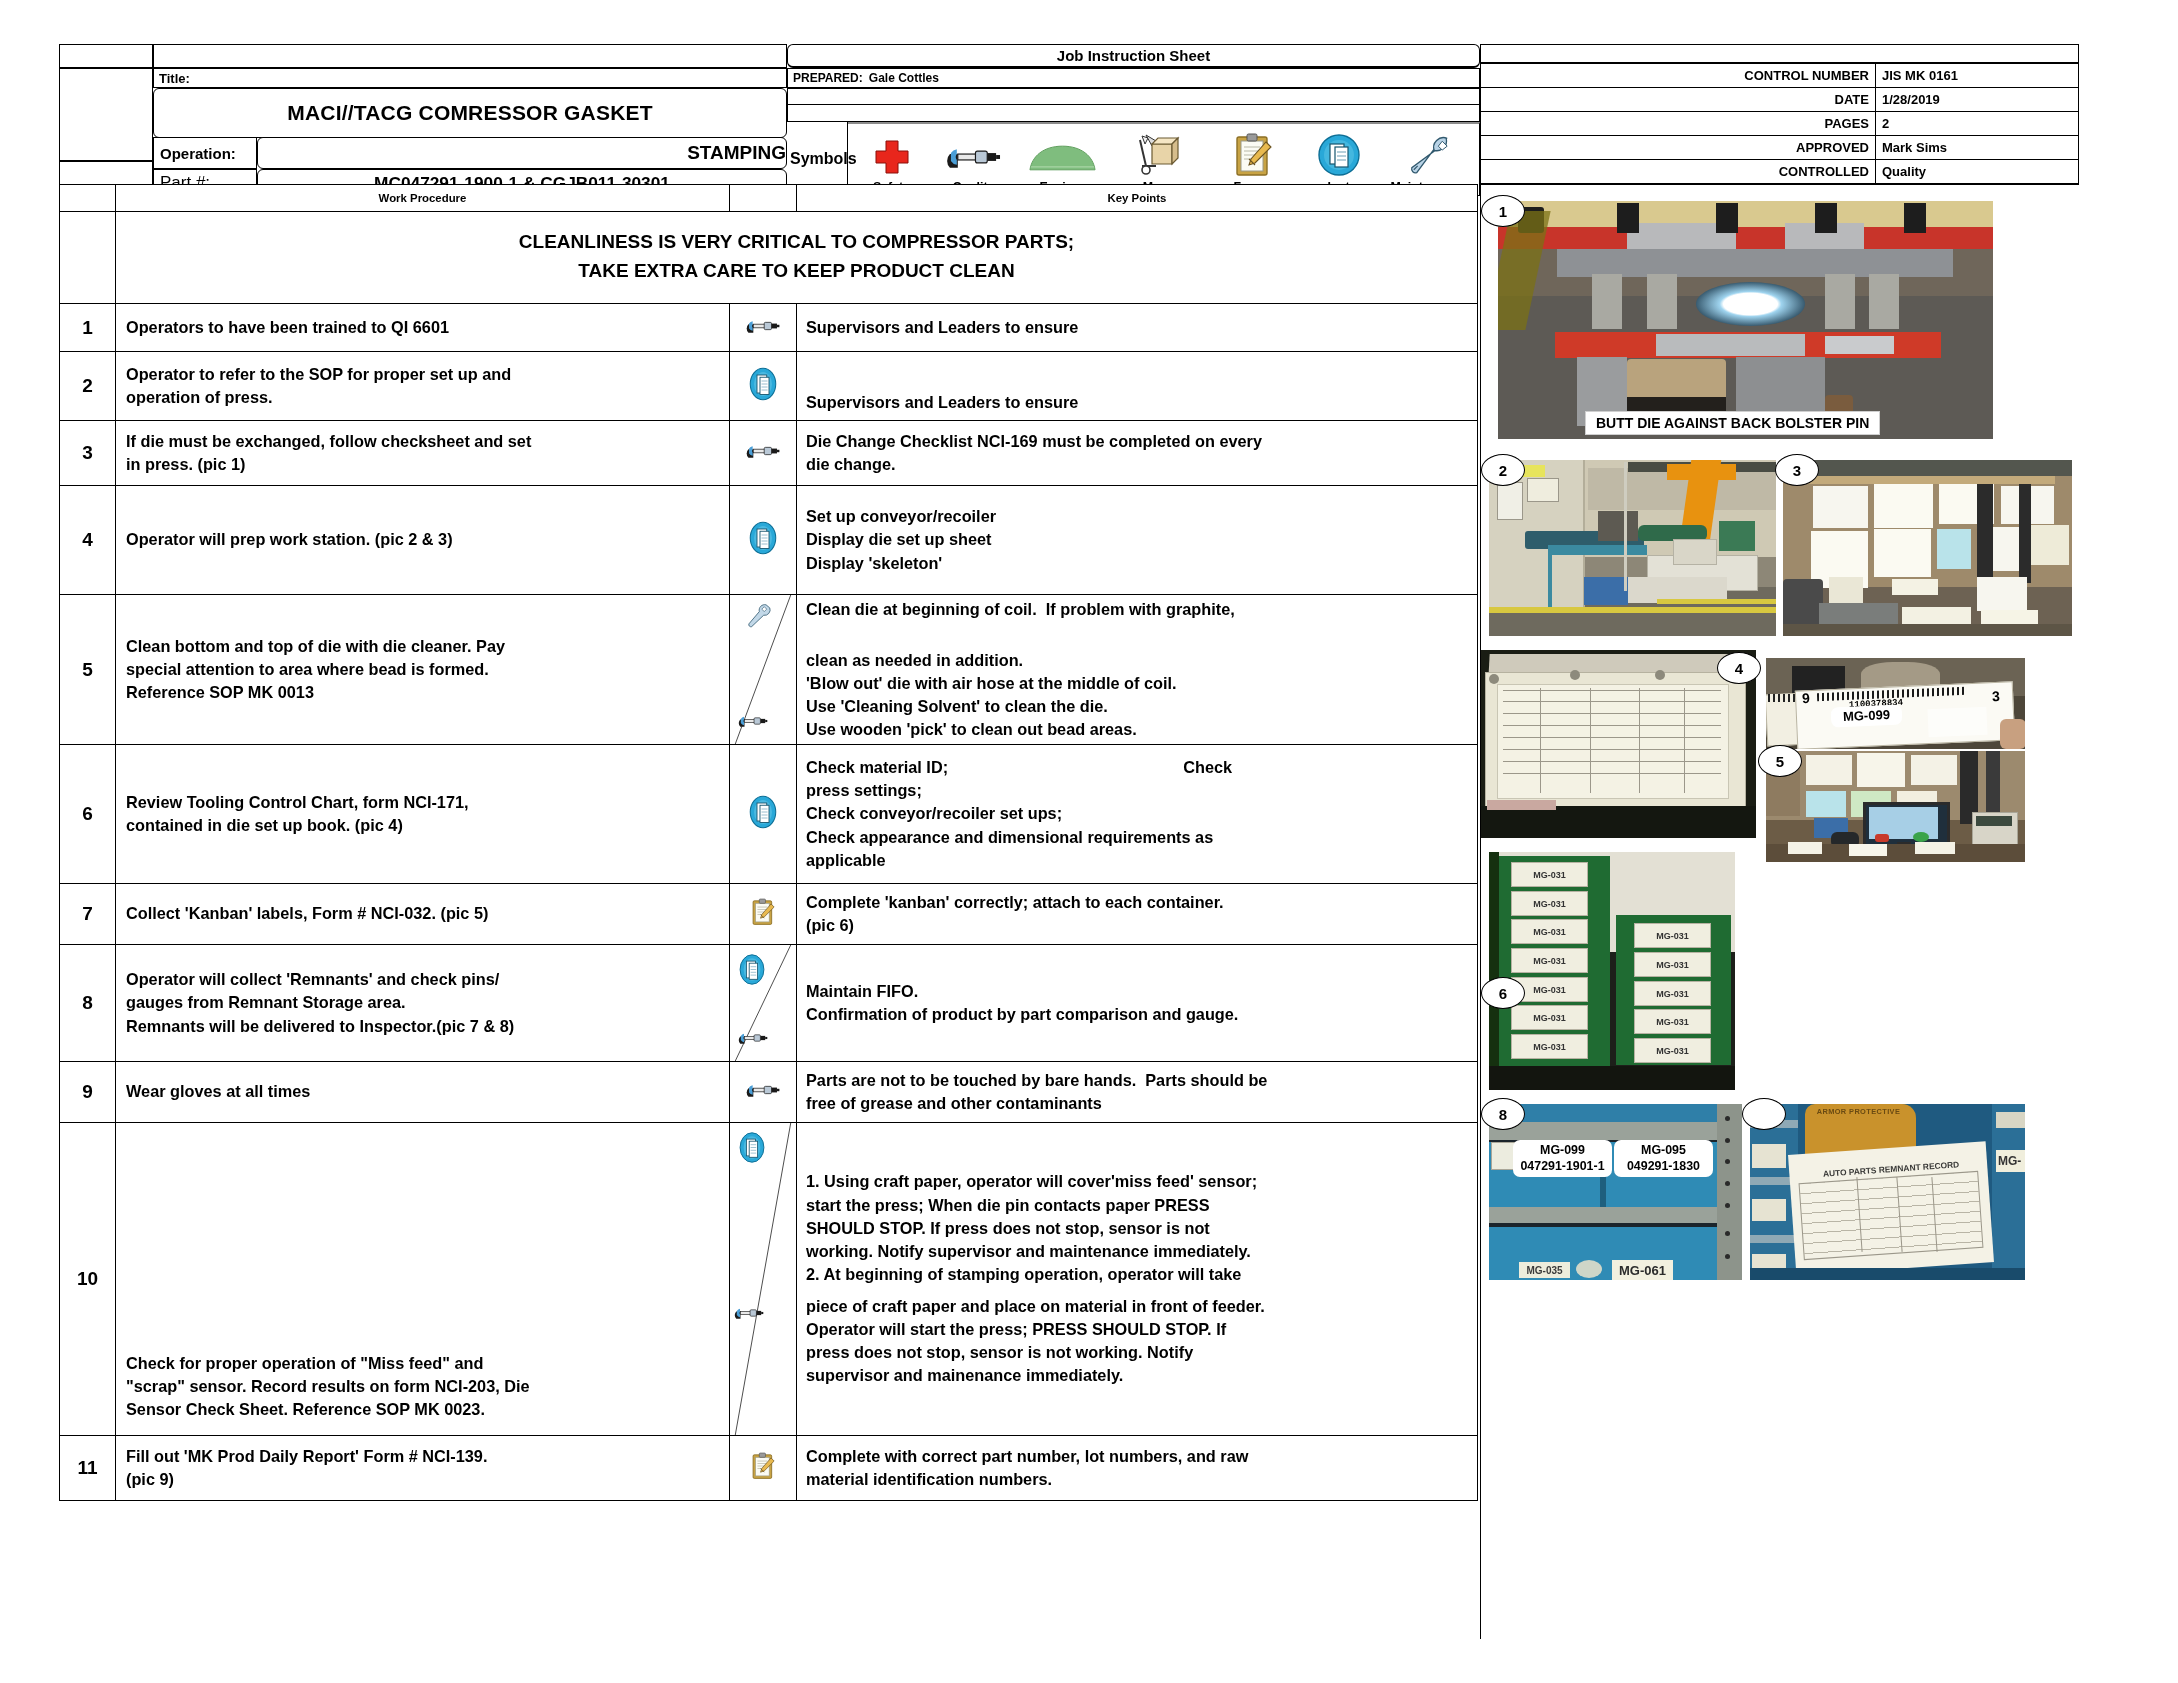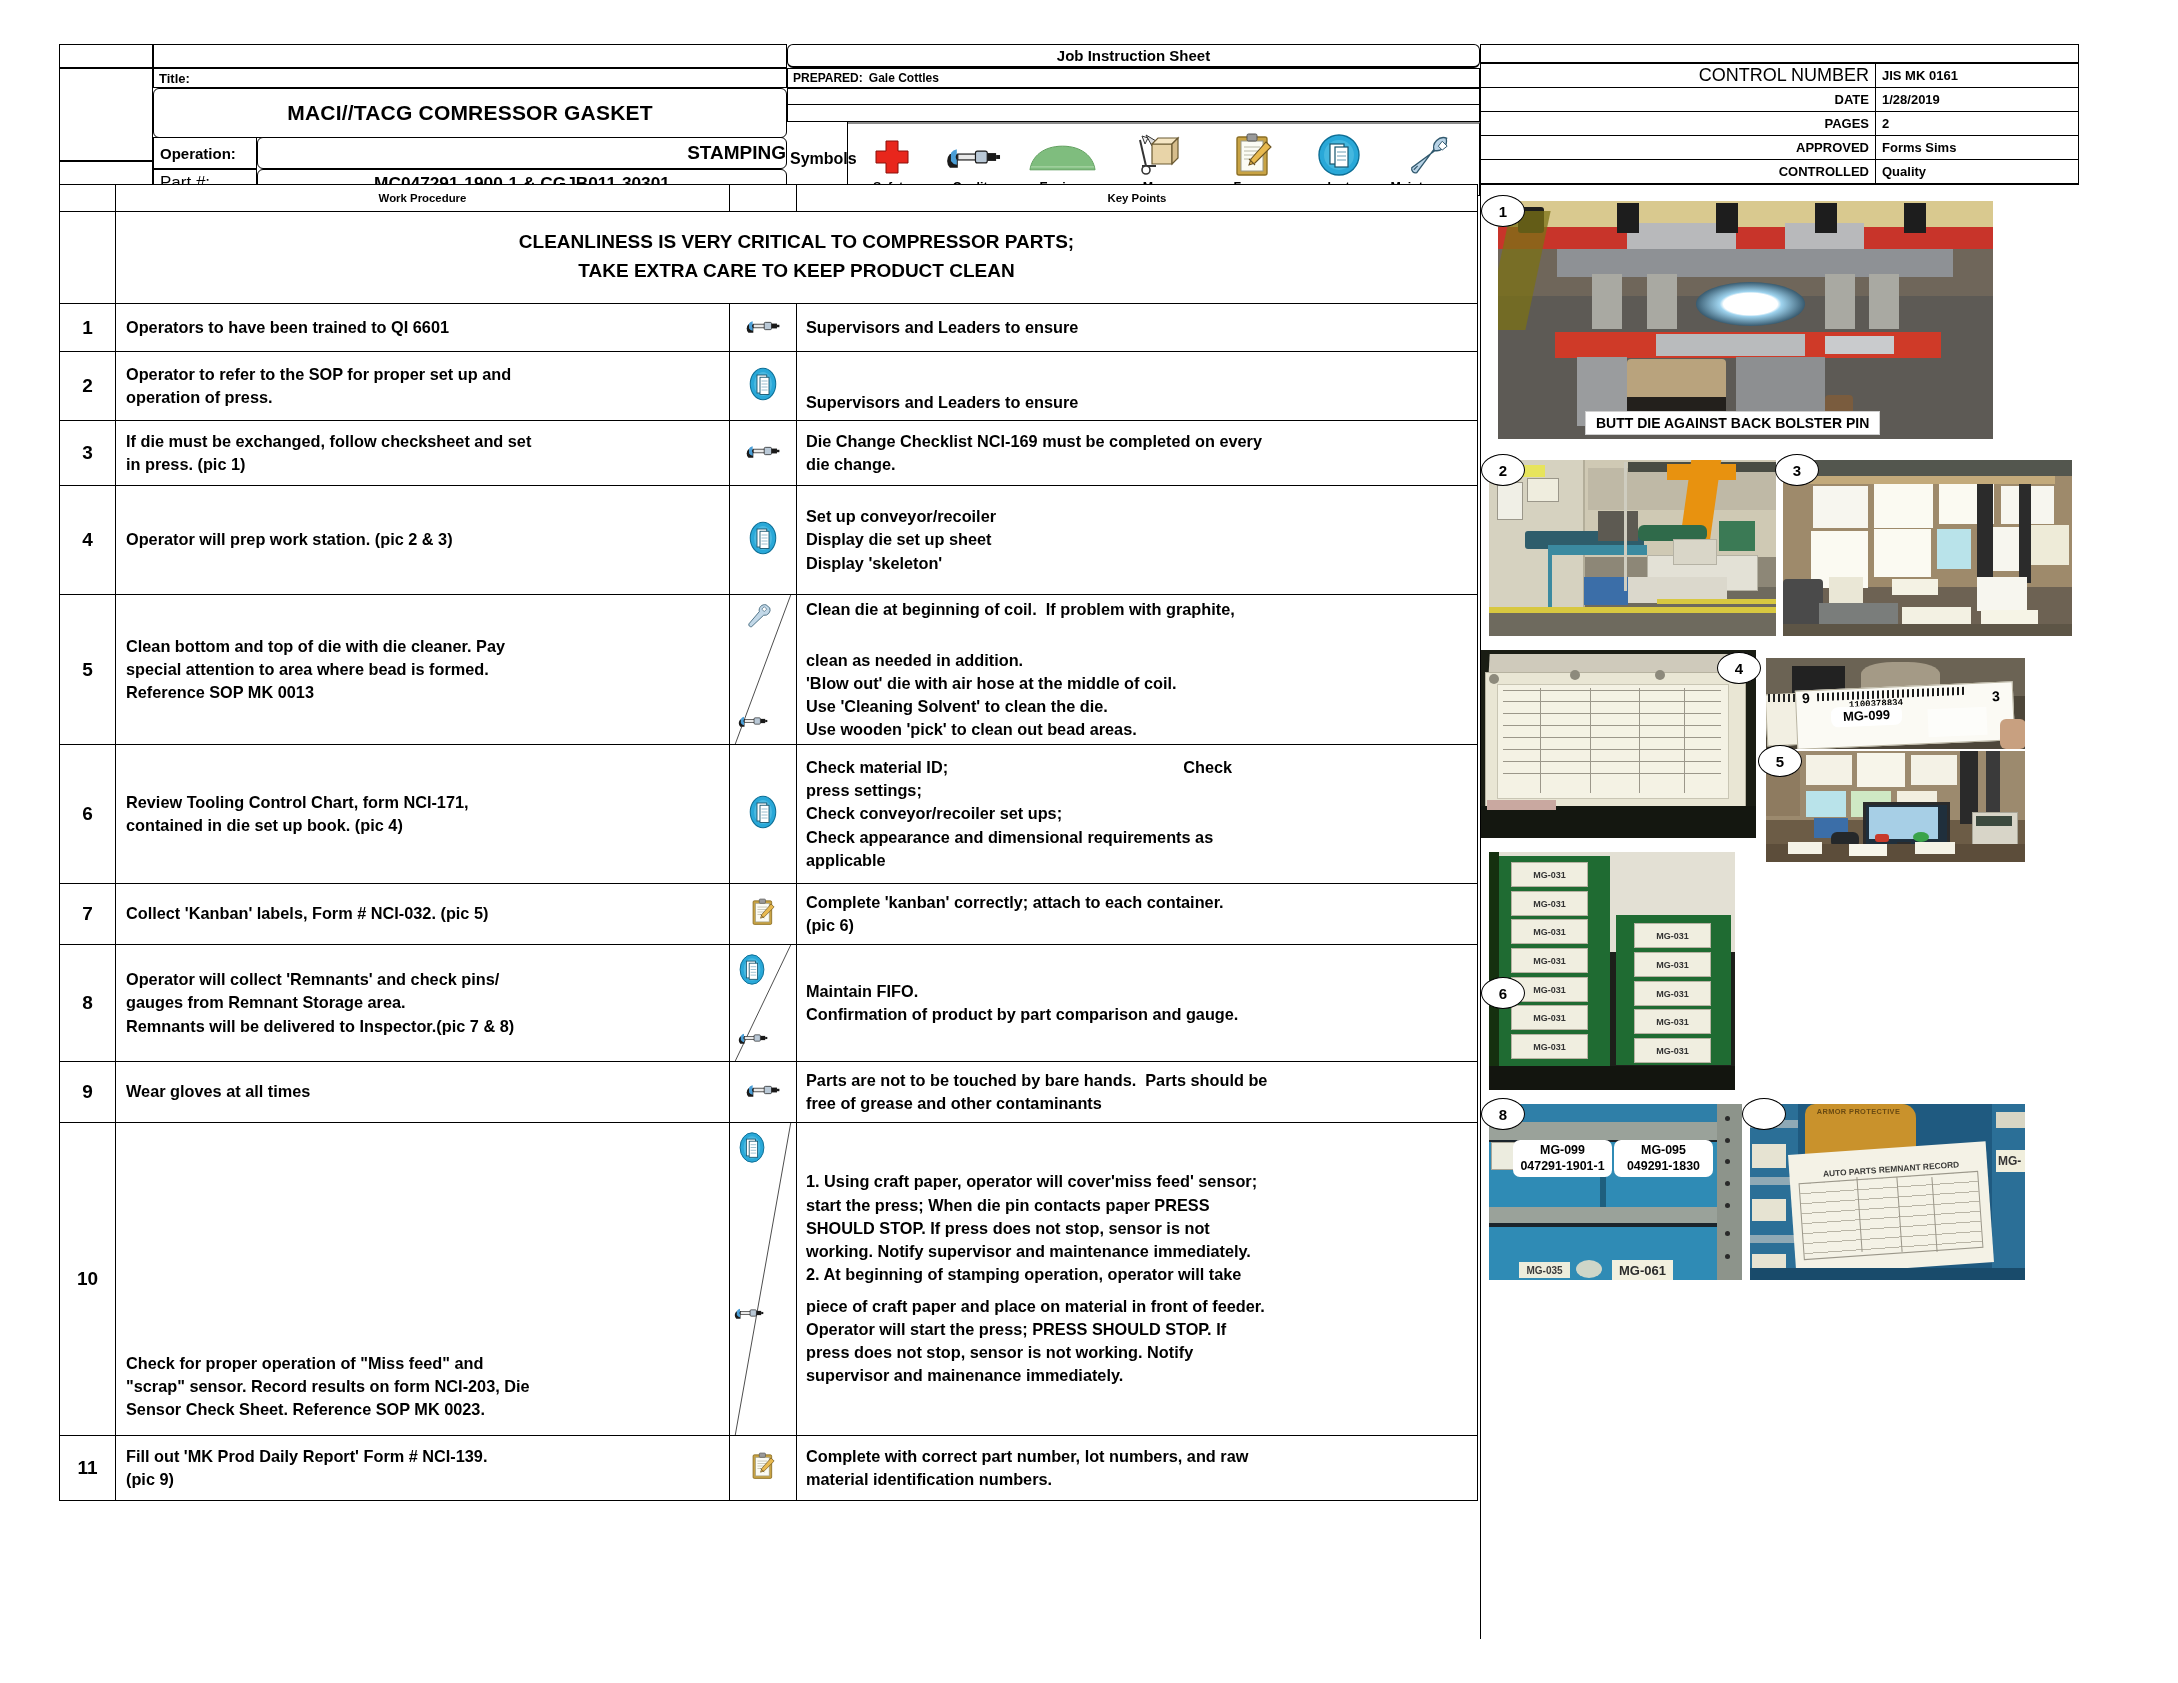--- a/index.html
+++ b/index.html
@@ -189,34 +189,34 @@
           <path d="M41 7l-4 5 4 4 5-4z" fill="#fff" stroke="#31596e" stroke-width="1"></path>
           <path d="M12 36l4-4" stroke="#31596e" stroke-width="1.2"></path>
         </svg>
       </div>
       <div class="symlbl">Maintenance</div>
     </div>
 
     <div class="hcell" style="left:1421px;top:0;width:599px;height:20px;border-bottom:2px solid #000;"></div>
     <div id="ctrl" style="position:absolute;left:1421px;top:20px;width:599px;">
         <div style="display: flex; height: 24px; box-sizing: border-box; border-right: 1px solid rgb(0, 0, 0); border-bottom: 1px solid rgb(0, 0, 0); border-left: 1px solid rgb(0, 0, 0); border-image: initial; border-top: none;">
-          <div style="flex: 1 1 0%; text-align: left; padding-right: 6px; font-size: 18px; font-weight: normal; display: flex; align-items: center; justify-content: flex-end;">CONTROL NUMBER</div>
+          <div style="flex: 1 1 0%; text-align: left; padding-right: 6px; font-size: 13px; font-weight: bold; display: flex; align-items: center; justify-content: flex-end;">CONTROL NUMBER</div>
           <div style="width: 203px; border-left: 1px solid rgb(0, 0, 0); padding-left: 6px; font-size: 13px; font-weight: bold; display: flex; align-items: center; box-sizing: border-box;">JIS MK 0161</div>
         </div>
         <div style="display: flex; height: 24px; box-sizing: border-box; border-right: 1px solid rgb(0, 0, 0); border-bottom: 1px solid rgb(0, 0, 0); border-left: 1px solid rgb(0, 0, 0); border-image: initial; border-top: none;">
           <div style="flex: 1 1 0%; text-align: right; padding-right: 6px; font-size: 13px; font-weight: bold; display: flex; align-items: center; justify-content: flex-end;">DATE</div>
           <div style="width: 203px; border-left: 1px solid rgb(0, 0, 0); padding-left: 6px; font-size: 13px; font-weight: bold; display: flex; align-items: center; box-sizing: border-box;">1/28/2019</div>
         </div>
         <div style="display: flex; height: 24px; box-sizing: border-box; border-right: 1px solid rgb(0, 0, 0); border-bottom: 1px solid rgb(0, 0, 0); border-left: 1px solid rgb(0, 0, 0); border-image: initial; border-top: none;">
           <div style="flex: 1 1 0%; text-align: right; padding-right: 6px; font-size: 13px; font-weight: bold; display: flex; align-items: center; justify-content: flex-end;">PAGES</div>
           <div style="width: 203px; border-left: 1px solid rgb(0, 0, 0); padding-left: 6px; font-size: 13px; font-weight: bold; display: flex; align-items: center; box-sizing: border-box;">2</div>
         </div>
         <div style="display: flex; height: 24px; box-sizing: border-box; border-right: 1px solid rgb(0, 0, 0); border-bottom: 1px solid rgb(0, 0, 0); border-left: 1px solid rgb(0, 0, 0); border-image: initial; border-top: none;">
           <div style="flex: 1 1 0%; text-align: right; padding-right: 6px; font-size: 13px; font-weight: bold; display: flex; align-items: center; justify-content: flex-end;">APPROVED</div>
-          <div style="width: 203px; border-left: 1px solid rgb(0, 0, 0); padding-left: 6px; font-size: 13px; font-weight: bold; display: flex; align-items: center; box-sizing: border-box;">Forms Sims</div>
+          <div style="width: 203px; border-left: 1px solid rgb(0, 0, 0); padding-left: 6px; font-size: 13px; font-weight: bold; display: flex; align-items: center; box-sizing: border-box;">Mark Sims</div>
         </div>
         <div style="display: flex; height: 24px; box-sizing: border-box; border-right: 1px solid rgb(0, 0, 0); border-bottom: 1px solid rgb(0, 0, 0); border-left: 1px solid rgb(0, 0, 0); border-image: initial; border-top: none;">
           <div style="flex: 1 1 0%; text-align: right; padding-right: 6px; font-size: 13px; font-weight: bold; display: flex; align-items: center; justify-content: flex-end;">CONTROLLED</div>
           <div style="width: 203px; border-left: 1px solid rgb(0, 0, 0); padding-left: 6px; font-size: 13px; font-weight: bold; display: flex; align-items: center; box-sizing: border-box;">Quality</div>
         </div>
       </div>
   </div>
 
   <div id="ptable">
 

